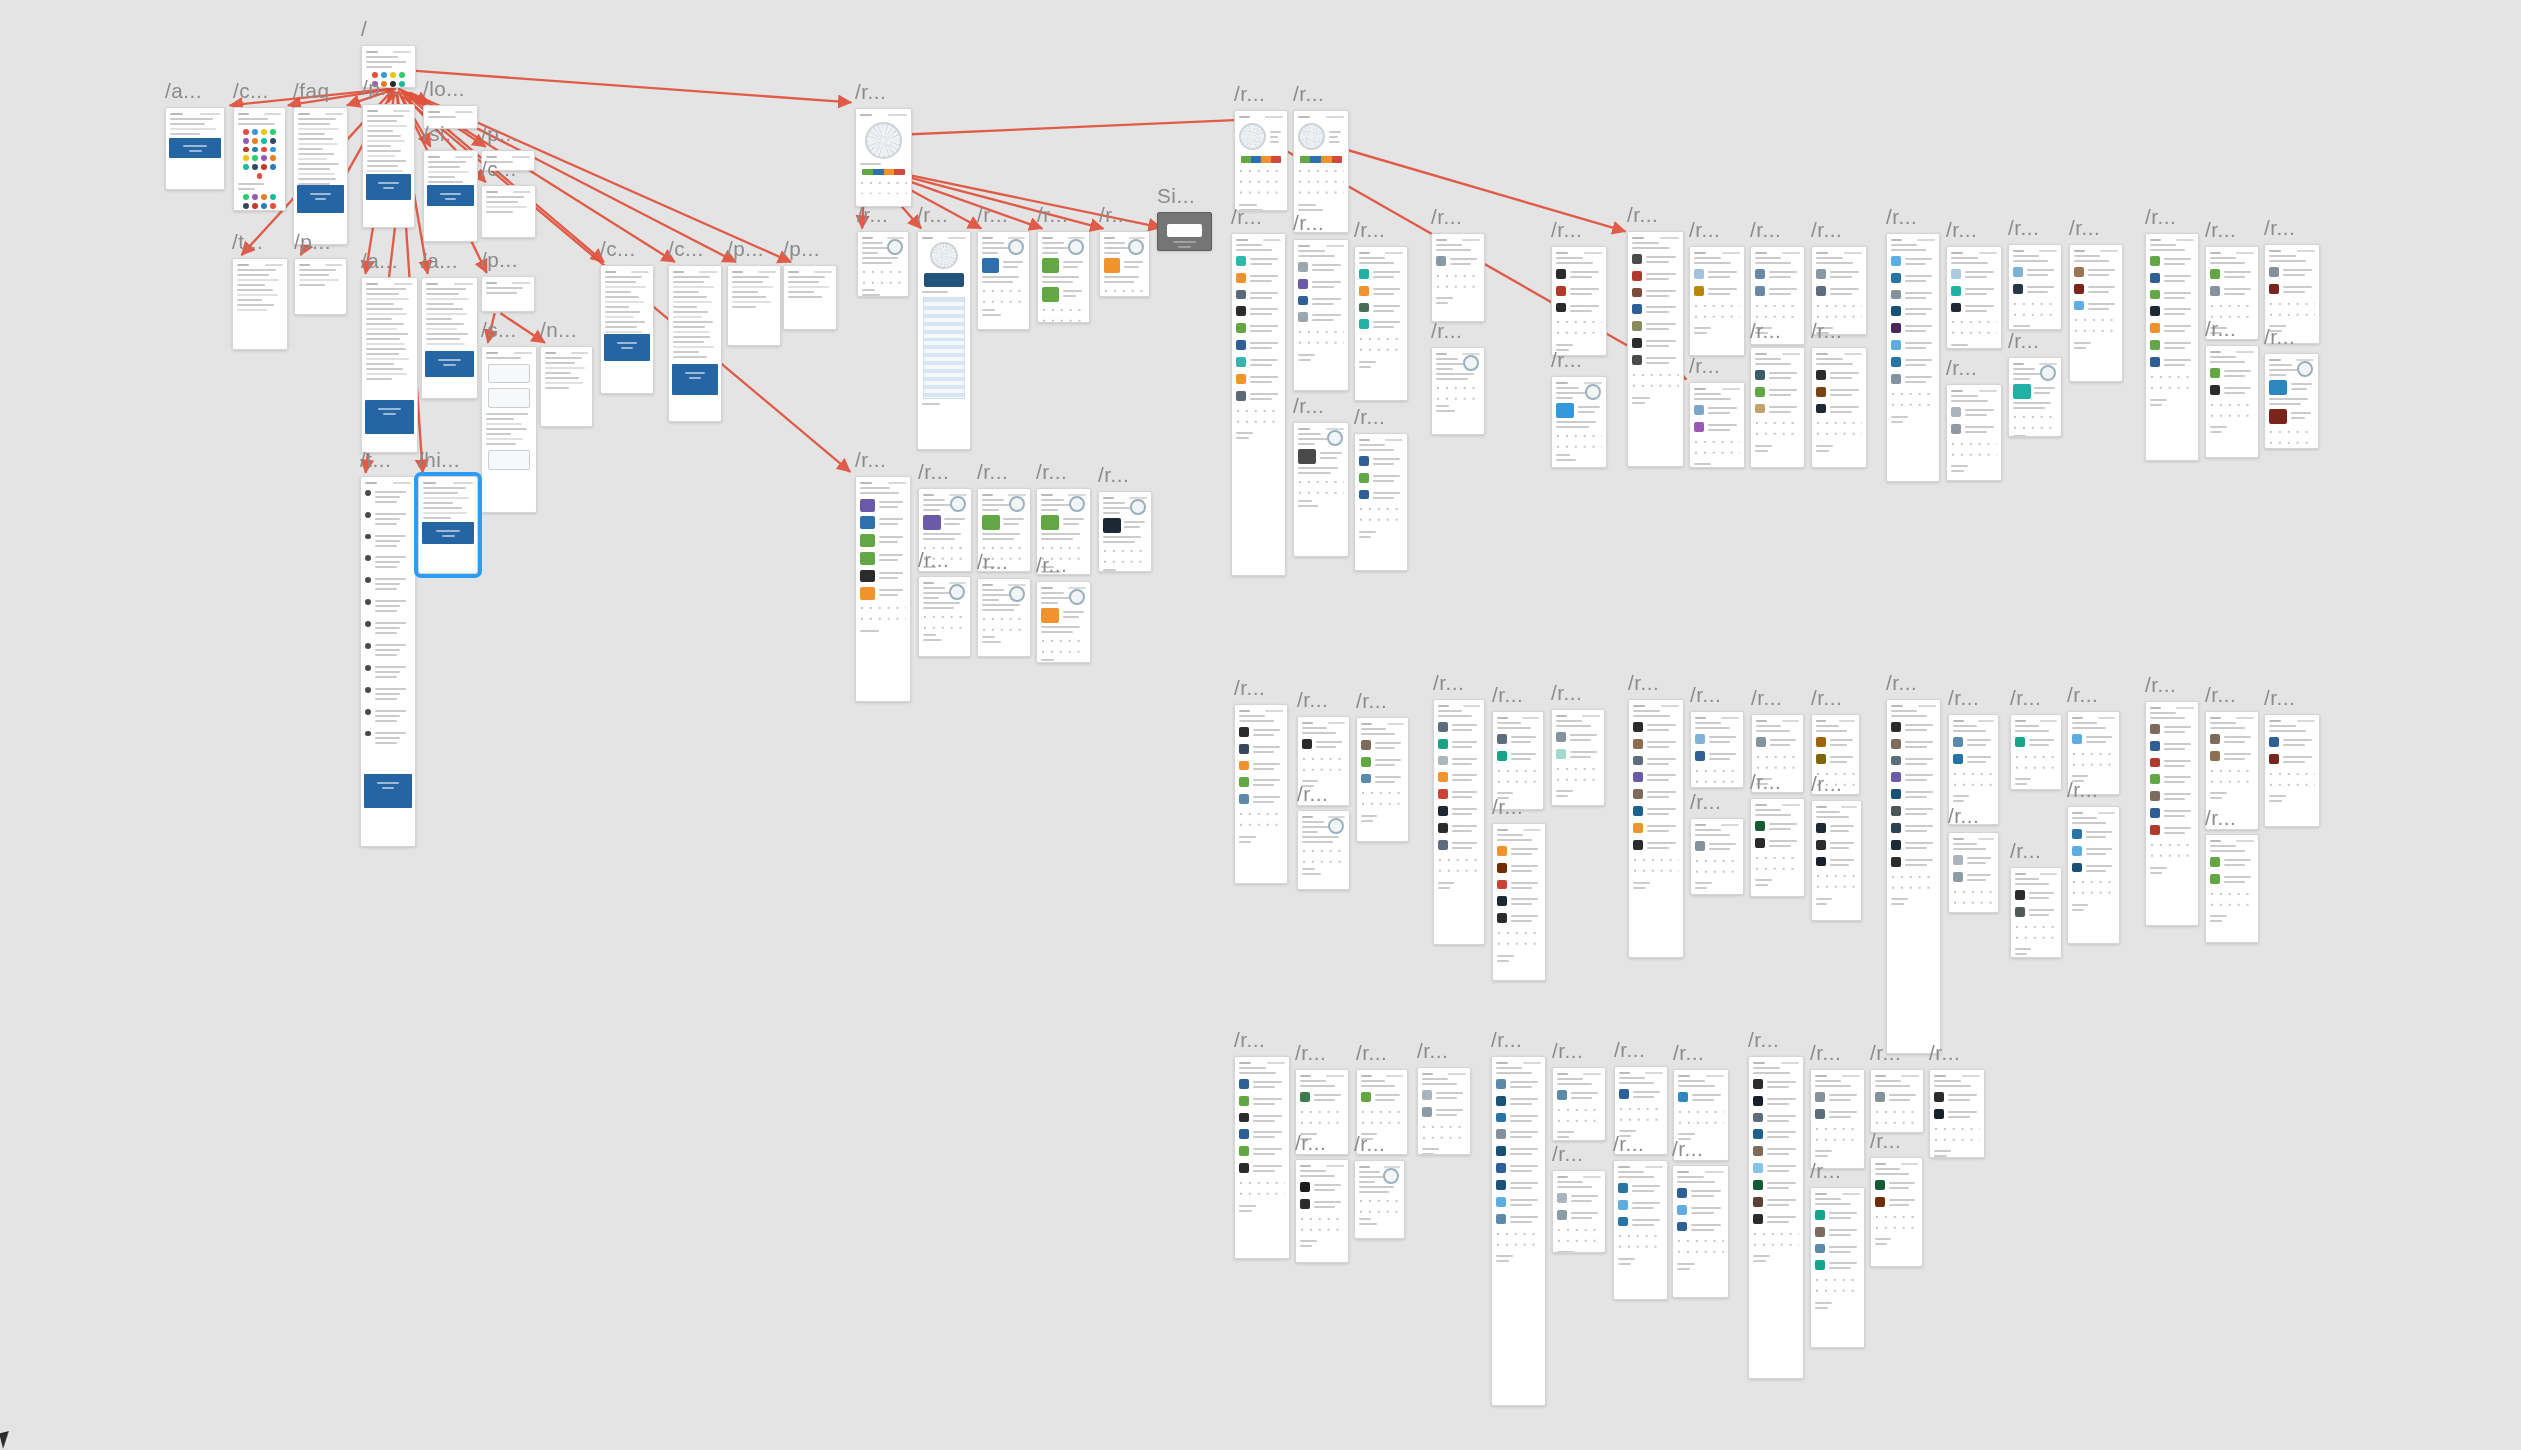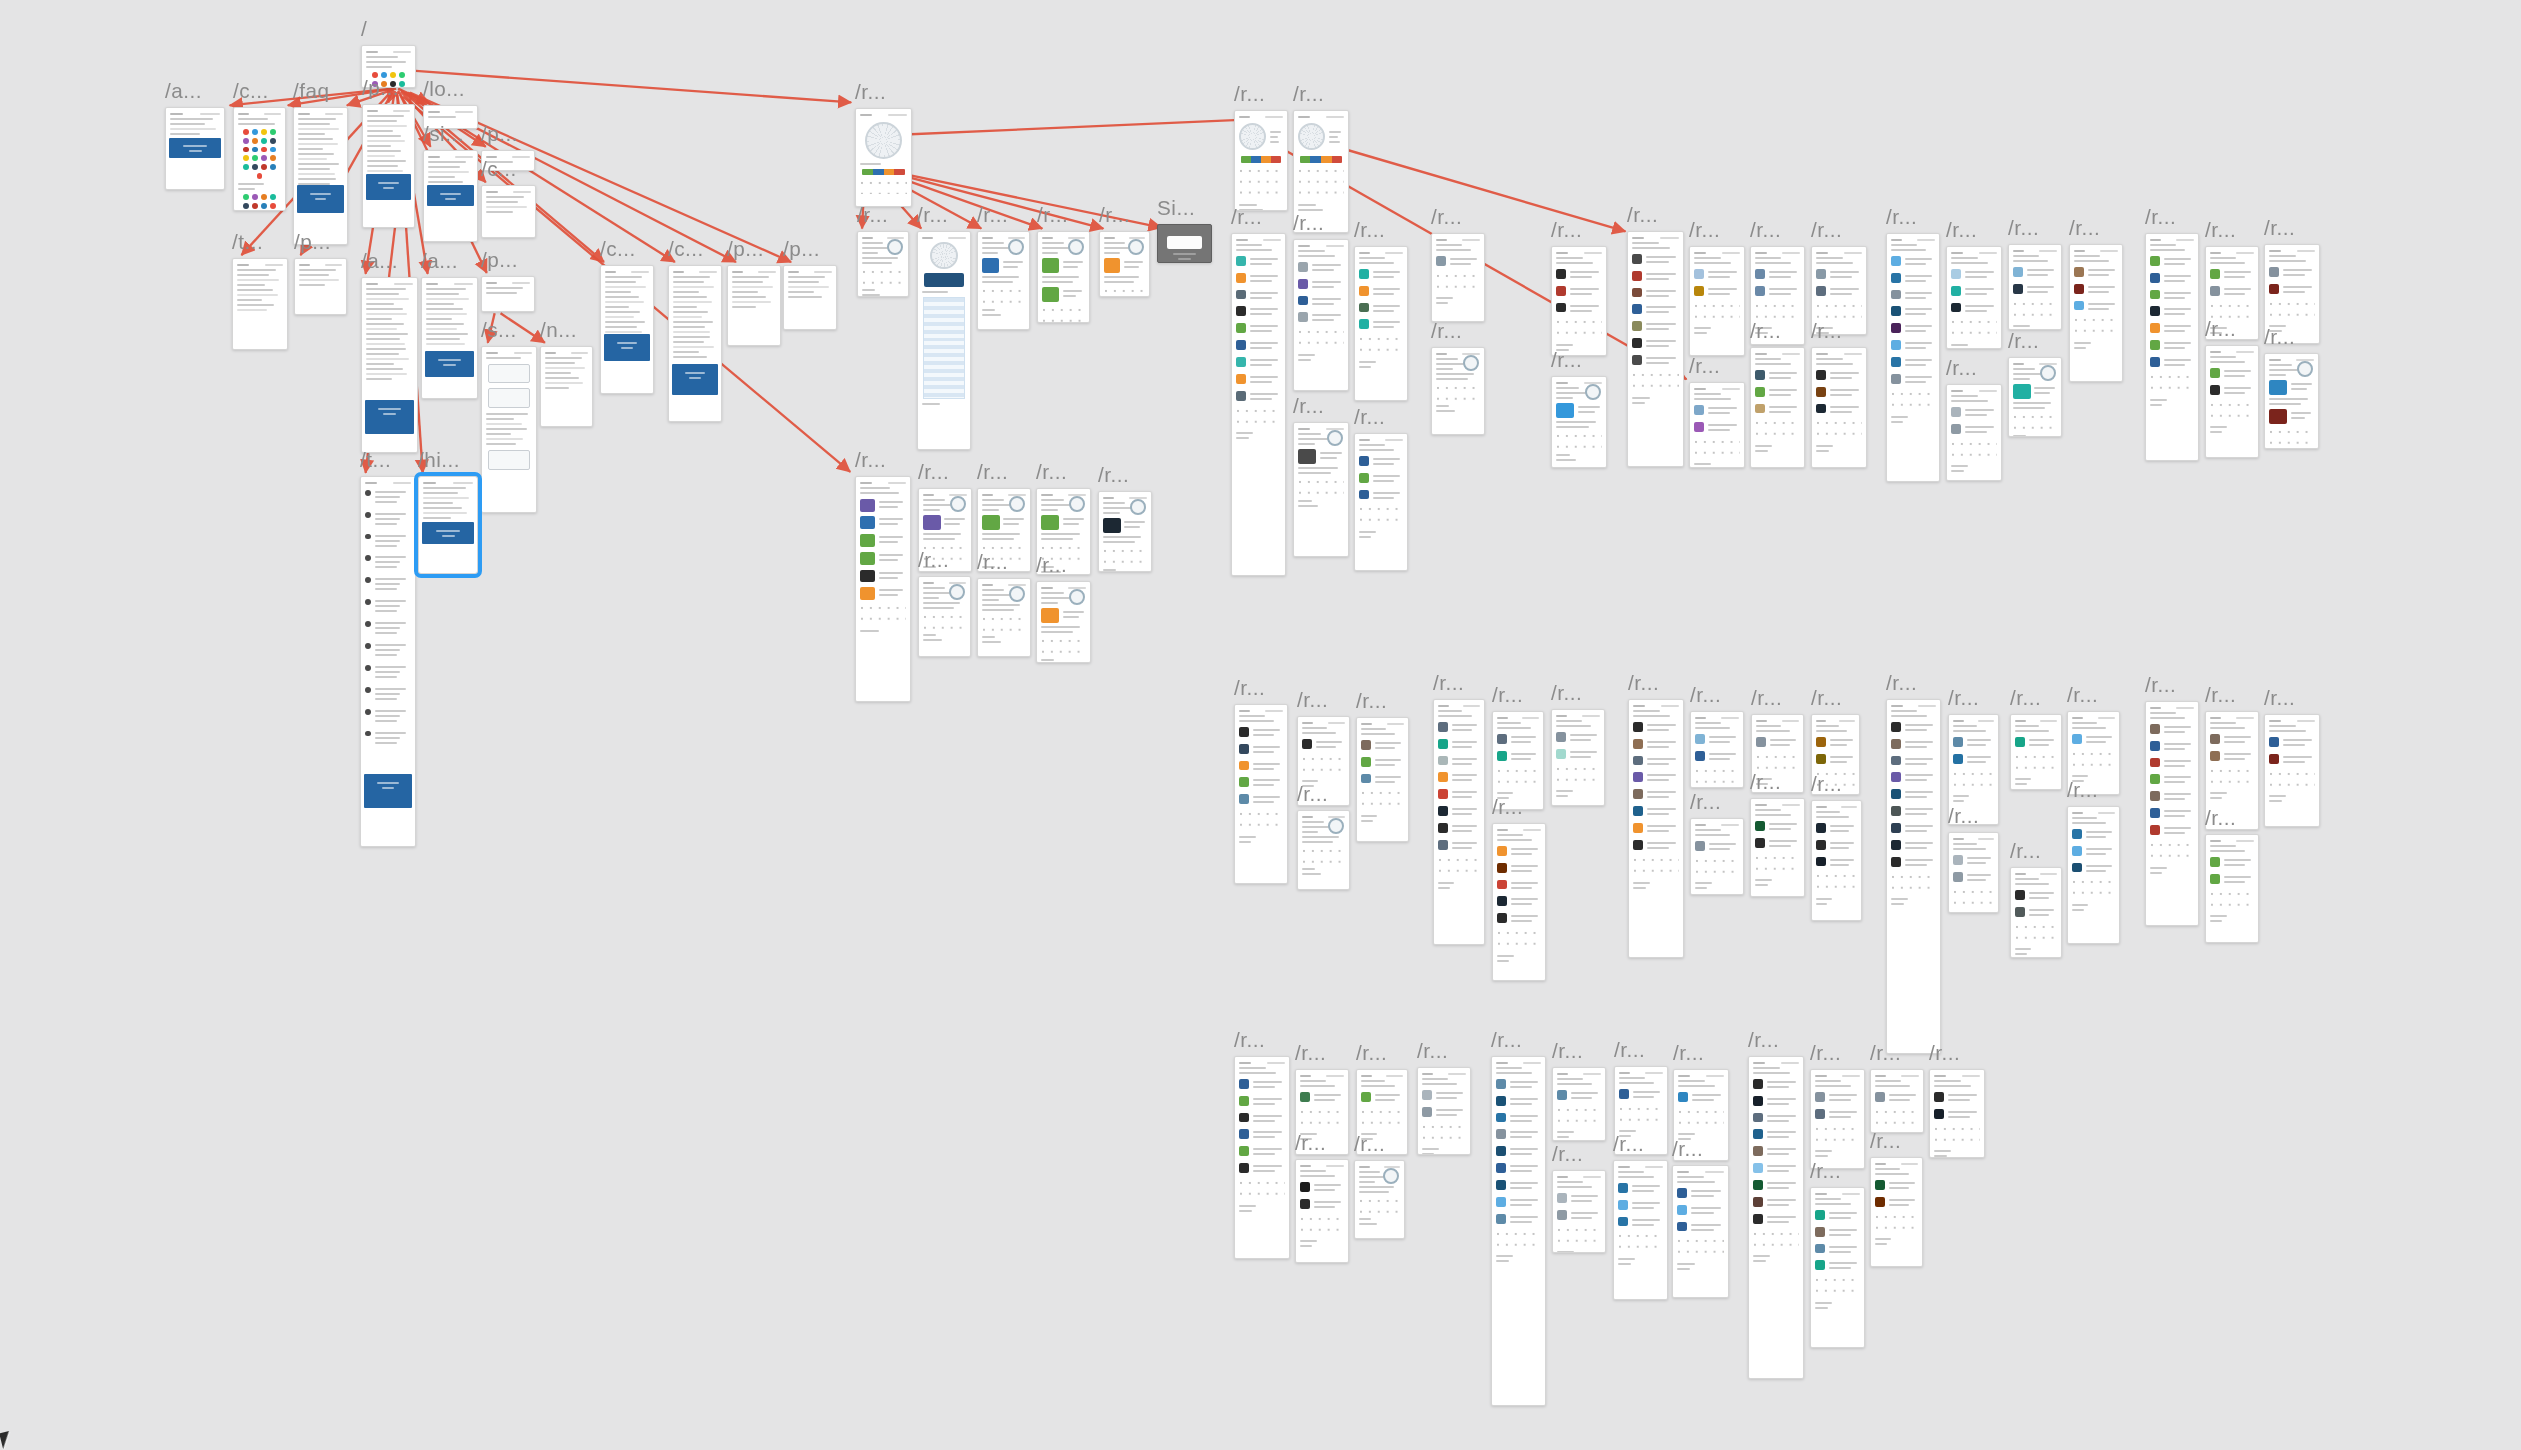--- a/index.html
+++ b/index.html
@@ -769,21 +769,21 @@
             <span class="rl">
               <i class="ln" style="width:90%"></i>
               <i class="ln" style="width:70%"></i>
             </span>
           </div>
           <i class="ln" style="width:86%"></i>
           <i class="ln" style="width:72%"></i>
           <div class="ig" style="height:17.7px"></div>
         </div>
       </div>
-      <div class="node" style="left: 1157px; top: 224px; width: 54px;">
+      <div class="node" style="left: 1157px; top: 212px; width: 54px;">
         <div class="lbl" style="color: rgb(139, 139, 139);">Si...</div>
         <div class="card v-external" style="width:55px;height:39px">
           <div class="fld"></div>
           <i class="ln" style="width:50%"></i>
           <i class="ln" style="width:30%"></i>
         </div>
       </div>
       <div class="node" style="left: 855px; top: 476px; width: 56px;">
         <div class="lbl" style="color: rgb(139, 139, 139);">/r...</div>
         <div class="card v-colorlist" style="width:56px;height:226px">

